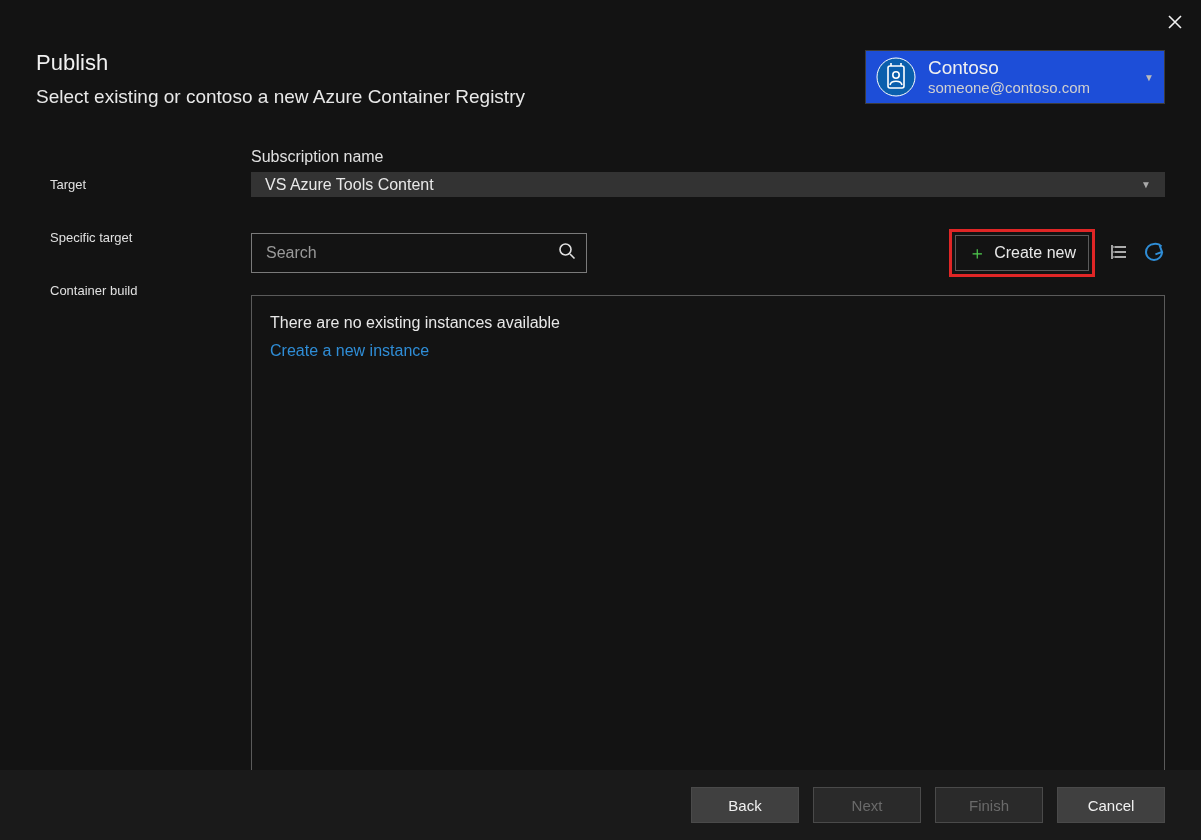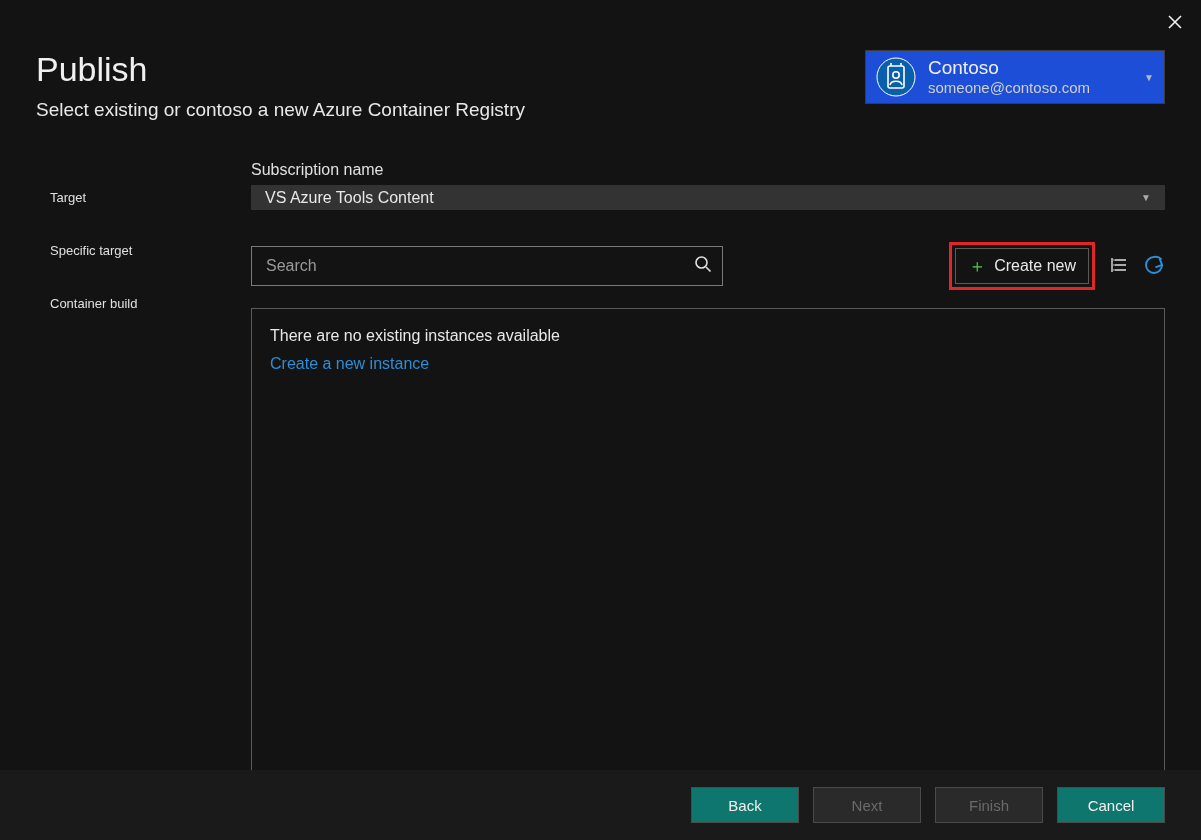--- a/index.html
+++ b/index.html
@@ -20,21 +20,21 @@
     right: 18px;
     cursor: pointer;
   }
   .header {
     padding: 50px 36px 0 36px;
     display: flex;
     justify-content: space-between;
     align-items: flex-start;
   }
   .header-left h1 {
-    font-size: 34px;
+    font-size: 22px;
     font-weight: 300;
     margin-bottom: 10px;
   }
   .header-left .subtitle {
     font-size: 19px;
     font-weight: 400;
     color: #e8e8e8;
   }
   .account-box {
     display: flex;
@@ -107,21 +107,21 @@
     margin-bottom: 32px;
   }
   .select-box .caret { font-size: 10px; color: #aaa; }
   .search-row {
     display: flex;
     align-items: center;
     gap: 0;
     margin-bottom: 18px;
   }
   .search-box {
-    width: 472px;
+    width: 336px;
     height: 40px;
     border: 1px solid #7a7a7a;
     background: #131313;
     display: flex;
     align-items: center;
     padding: 0 10px 0 14px;
     font-size: 16px;
     color: #999;
   }
   .search-box input {
@@ -171,21 +171,21 @@
     display: flex;
     align-items: center;
     justify-content: flex-end;
     padding-right: 36px;
     gap: 14px;
   }
   .btn {
     width: 108px;
     height: 36px;
     border: 1px solid #4a4a4a;
-    background: #0f766e;
+    background: #404040;
     color: #f0f0f0;
     font-size: 15px;
     display: flex;
     align-items: center;
     justify-content: center;
     cursor: pointer;
   }
   .btn.disabled {
     color: #6a6a6a;
     background: #2a2a2a;

